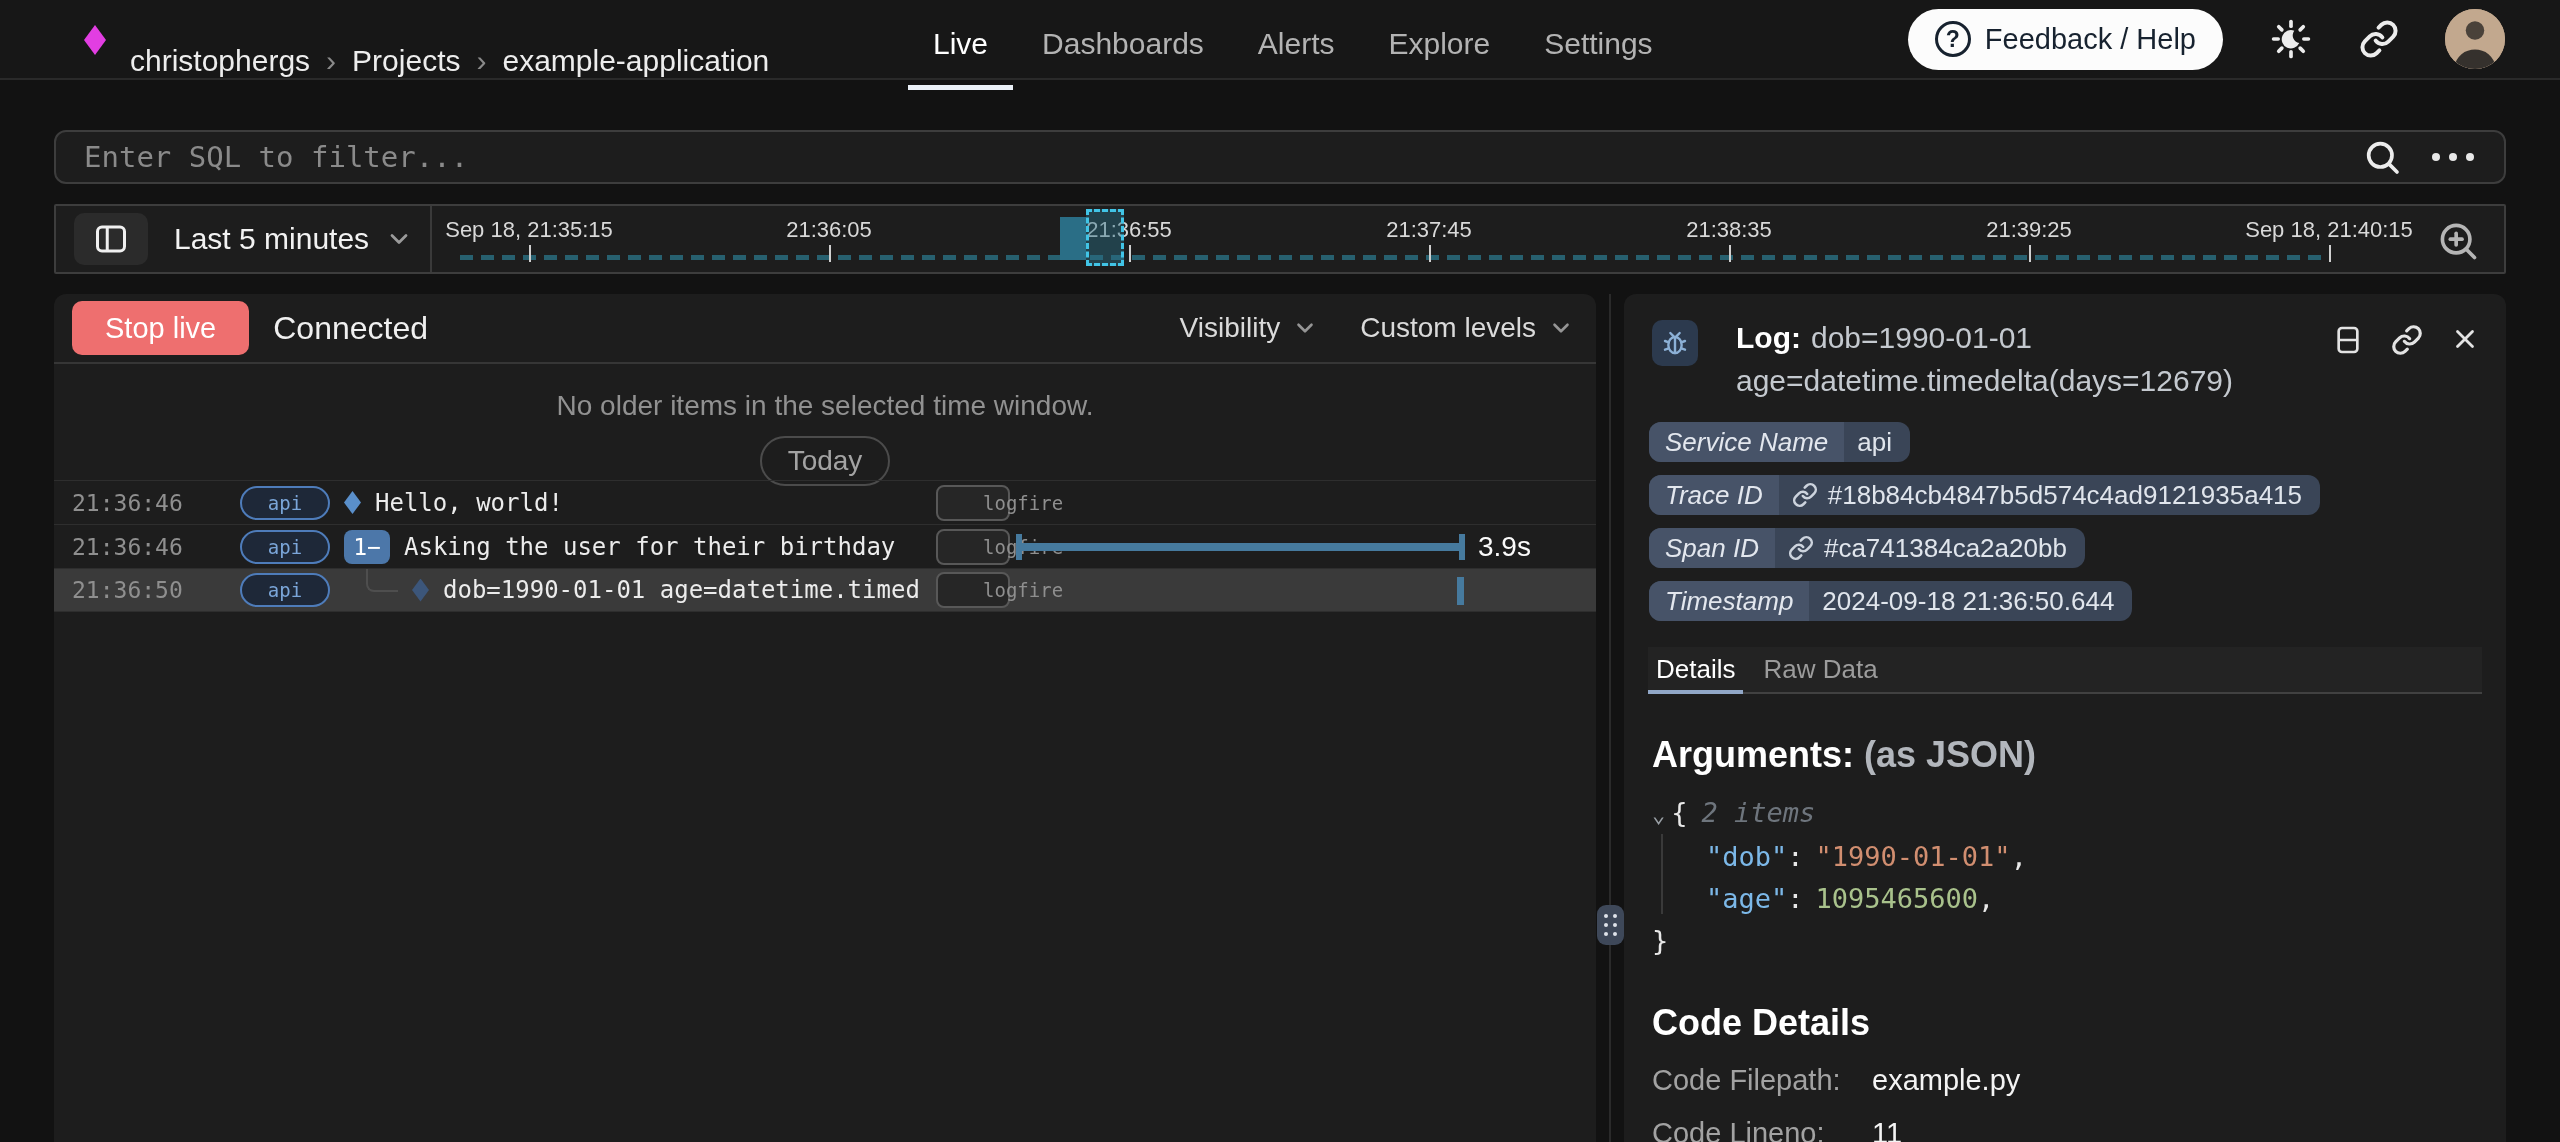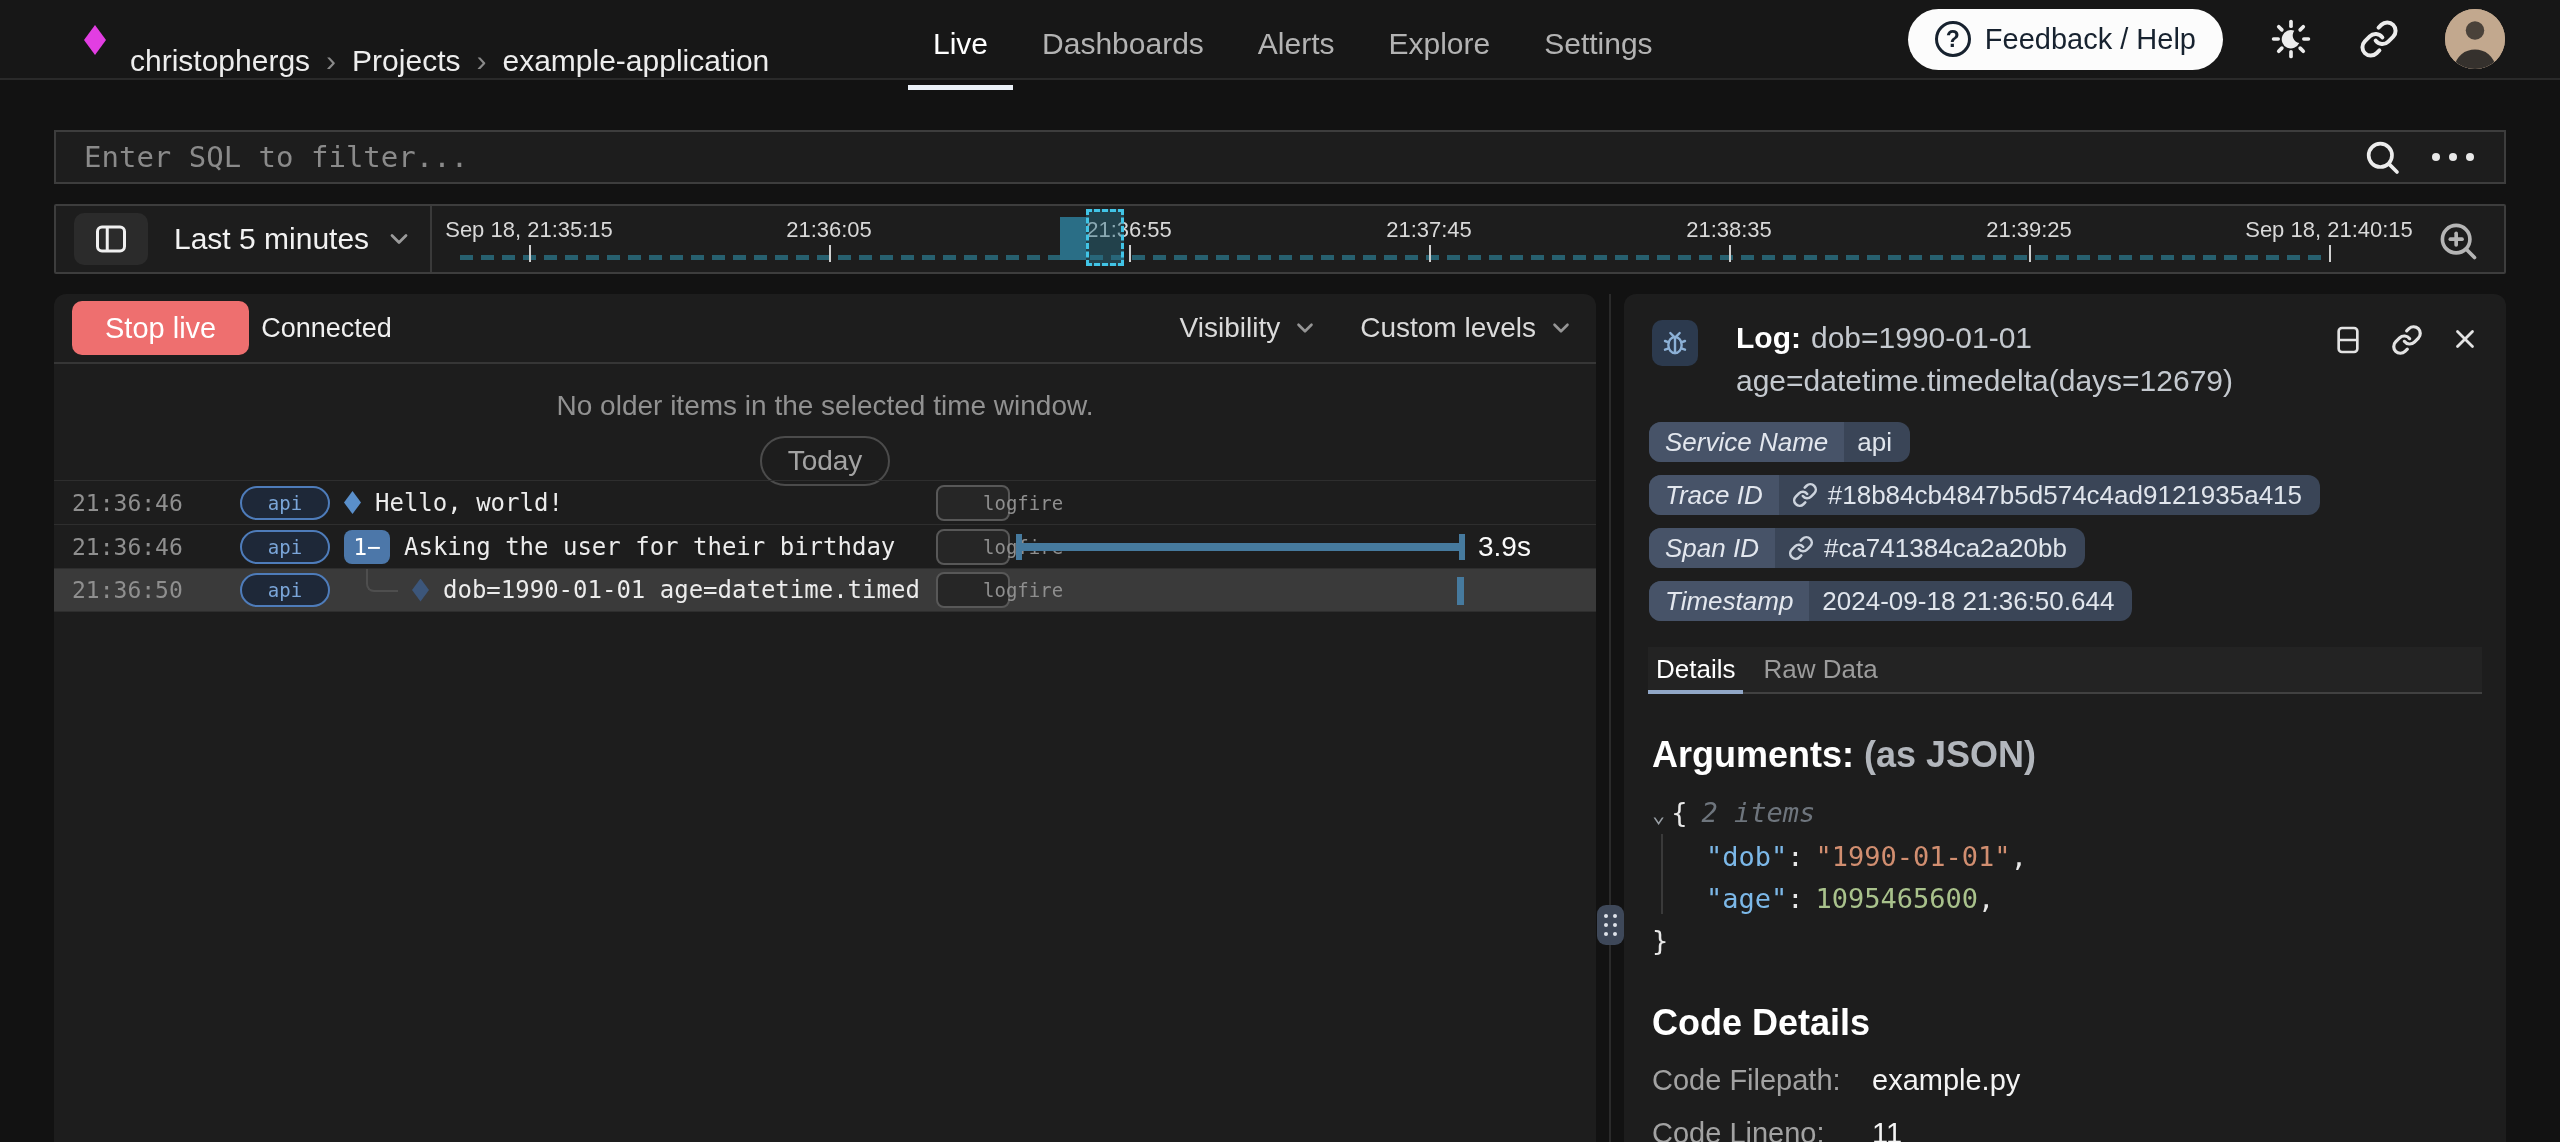--- a/index.html
+++ b/index.html
@@ -27,21 +27,21 @@
   .nav-right { position:absolute; right:55px; top:0; height:78px; display:flex; align-items:center; gap:46px; }
   .feedback-btn { height:61px; background:#fcfcfc; border-radius:31px; display:flex; align-items:center;
     gap:14px; padding:0 27px; color:#17222f; font-size:29px; cursor:pointer; }
   .help-circle { width:36px; height:36px; border:3px solid #17222f; border-radius:50%;
     display:grid; place-items:center; font-size:23px; font-weight:bold; }
   .icon-btn { color:#ececec; cursor:pointer; }
   .avatar { width:60px; height:60px; border-radius:50%; overflow:hidden; background:#c2a88e; }
 
   
   .sql-bar { position:absolute; left:54px; top:130px; width:2452px; height:54px;
-    background:#1d1d1d; border:2px solid #3d3d3d; border-radius:0;
+    background:#1d1d1d; border:2px solid #3d3d3d; border-radius:12px;
     display:flex; align-items:center; }
   .sql-input { flex:1; height:100%; background:transparent; border:0; outline:none;
     padding:0 28px; font-family:"DejaVu Sans Mono", monospace; font-size:29px; color:#e8e8e8; }
   .sql-input::placeholder { color:#8a8a8a; }
   .sql-icons { display:flex; align-items:center; gap:30px; padding-right:30px; }
   .dots { display:flex; gap:9px; }
   .dots i { width:8px; height:8px; border-radius:50%; background:#e8e8e8; }
 
   
   .tl-bar { position:absolute; left:54px; top:204px; width:2452px; height:70px;
@@ -59,21 +59,21 @@
   .tl-spike-sel { position:absolute; left:1030px; top:3px; width:38px; height:57px;
     background:rgba(42,110,134,.45); border:3px dashed #41c4e6; cursor:pointer; }
   .tl-zoom { position:absolute; right:24px; top:13px; color:#b5b5b5; cursor:pointer; }
 
   
   .log-panel { position:absolute; left:54px; top:294px; width:1542px; height:848px;
     background:#1d1d1d; border-radius:12px 12px 0 0; }
   .log-toolbar { position:relative; height:70px; border-bottom:2px solid #363636; display:flex; align-items:center; }
   .stop-live { margin-left:18px; height:54px; padding:0 33px; background:#ee6f6f; border:0; border-radius:10px;
     color:#ffffff; font-size:29px; font-family:"Liberation Sans", sans-serif; cursor:pointer; }
-  .conn-status { margin-left:12px; font-size:27px; color:#f0f0f0; }
+  .conn-status { margin-left:24px; font-size:32px; color:#f0f0f0; }
   .toolbar-right { position:absolute; right:22px; top:0; height:100%; display:flex; align-items:center; gap:42px; }
   .dropdown { display:flex; align-items:center; gap:12px; font-size:28px; color:#dadada; cursor:pointer; }
   .dropdown .chev { color:#959595; }
 
   .log-empty { text-align:center; }
   .empty-msg { margin-top:26px; font-size:28px; color:#919191; }
   .today-btn { margin-top:14px; display:inline-block; padding:7px 26px; border:2px solid #4b4b4b; border-radius:26px;
     background:transparent; color:#a3a3a3; font-size:28px; font-family:"Liberation Sans", sans-serif; cursor:pointer; }
 
   .log-rows { position:absolute; left:0; right:0; top:186px; }

